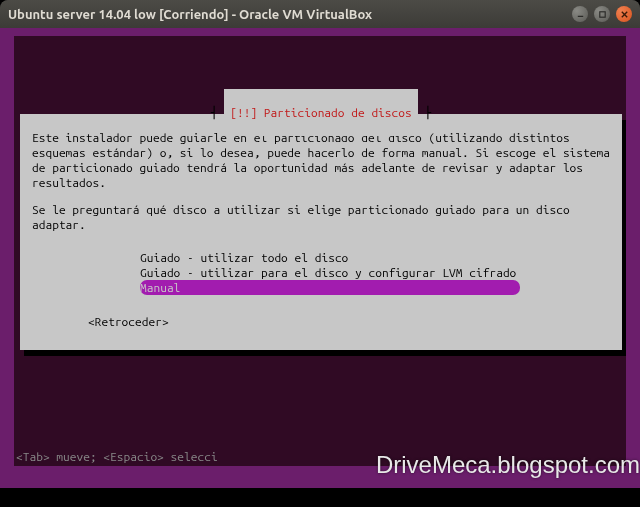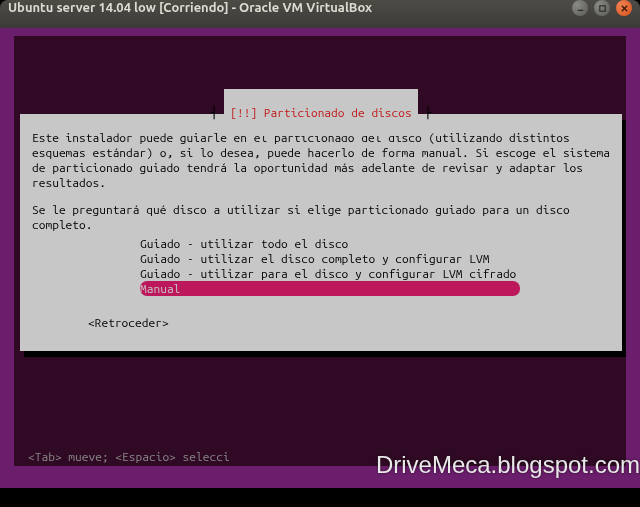--- a/index.html
+++ b/index.html
@@ -18,21 +18,21 @@
     height: 488px;
     background: #3c3b37;
     border-radius: 8px 8px 0 0;
     overflow: hidden;
     position: relative;
   }
   .titlebar {
     height: 28px;
     background: linear-gradient(to bottom, #4c4b46 0%, #3c3b37 100%);
     display: flex;
-    align-items: flex-start;
+    align-items: center;
     padding: 0 8px;
     color: #dfdbd2;
     font-size: 13px;
     font-weight: bold;
     border-radius: 8px 8px 0 0;
   }
   .titlebar .title { flex: 1; }
   .win-controls { display: flex; gap: 6px; }
   .win-btn {
     width: 16px; height: 16px;
@@ -88,43 +88,43 @@
     padding: 17px 6px;
     color: #c11919;
     position: relative;
     text-align: center;
   }
   .freehelp {
     white-space: pre-wrap;
     line-height: 1.25;
   }
   .options {
-    margin-top: 4px;
+    margin-top: 18px;
     margin-left: 108px;
     line-height: 1.25;
   }
   .opt { white-space: pre; }
   .opt.selected {
-    background: #be185d;
+    background: #a21caf;
     color: #c7c7c7;
     display: inline-block;
     min-width: 380px;
     border-radius: 7px;
   }
   .back {
     margin-top: 20px;
     margin-left: 56px;
   }
   .statusbar {
     position: absolute;
     left: 0; right: 0; bottom: 0;
     height: 16px;
     color: #888;
     font-size: 12px;
-    padding-left: 14px;
+    padding-left: 2px;
     white-space: pre;
     overflow: hidden;
   }
   .watermark {
     position: absolute;
     left: 0; right: 0;
     bottom: 28px;
     text-align: right;
     color: #e8e8e8;
     font-family: Arial, sans-serif;
@@ -160,24 +160,23 @@
   </div>
 
   <div class="client">
     <div class="term">
 
       <div class="dialog-wrap">
         <div class="dialog-title-row">
           ┤ <span class="dialog-title">[!!] Particionado de discos</span> ├
         </div>
         <div class="freehelp">Este instalador puede guiarle en el particionado del disco (utilizando distintos esquemas estándar) o, si lo desea, puede hacerlo de forma manual. Si escoge el sistema de particionado guiado tendrá la oportunidad más adelante de revisar y adaptar los resultados.</div>
-        <div class="freehelp" style="margin-top:12px">Se le preguntará qué disco a utilizar si elige particionado guiado para un disco completo.</div>
+        <div class="freehelp" style="margin-top:12px">Se le preguntará qué disco a utilizar si elige particionado guiado para un disco adaptar.</div>
         <div class="options">
           <div class="opt">Guiado - utilizar todo el disco</div>
-          <div class="opt">Guiado - utilizar el disco completo y configurar LVM</div>
           <div class="opt">Guiado - utilizar para el disco y configurar LVM cifrado</div>
           <div><span class="opt selected">Manual</span></div>
         </div>
         <div class="back">&lt;Retroceder&gt;</div>
       </div>
 
       <div class="statusbar">&lt;Tab&gt; mueve; &lt;Espacio&gt; selecci</div>
     </div>
   </div>
 </div>

